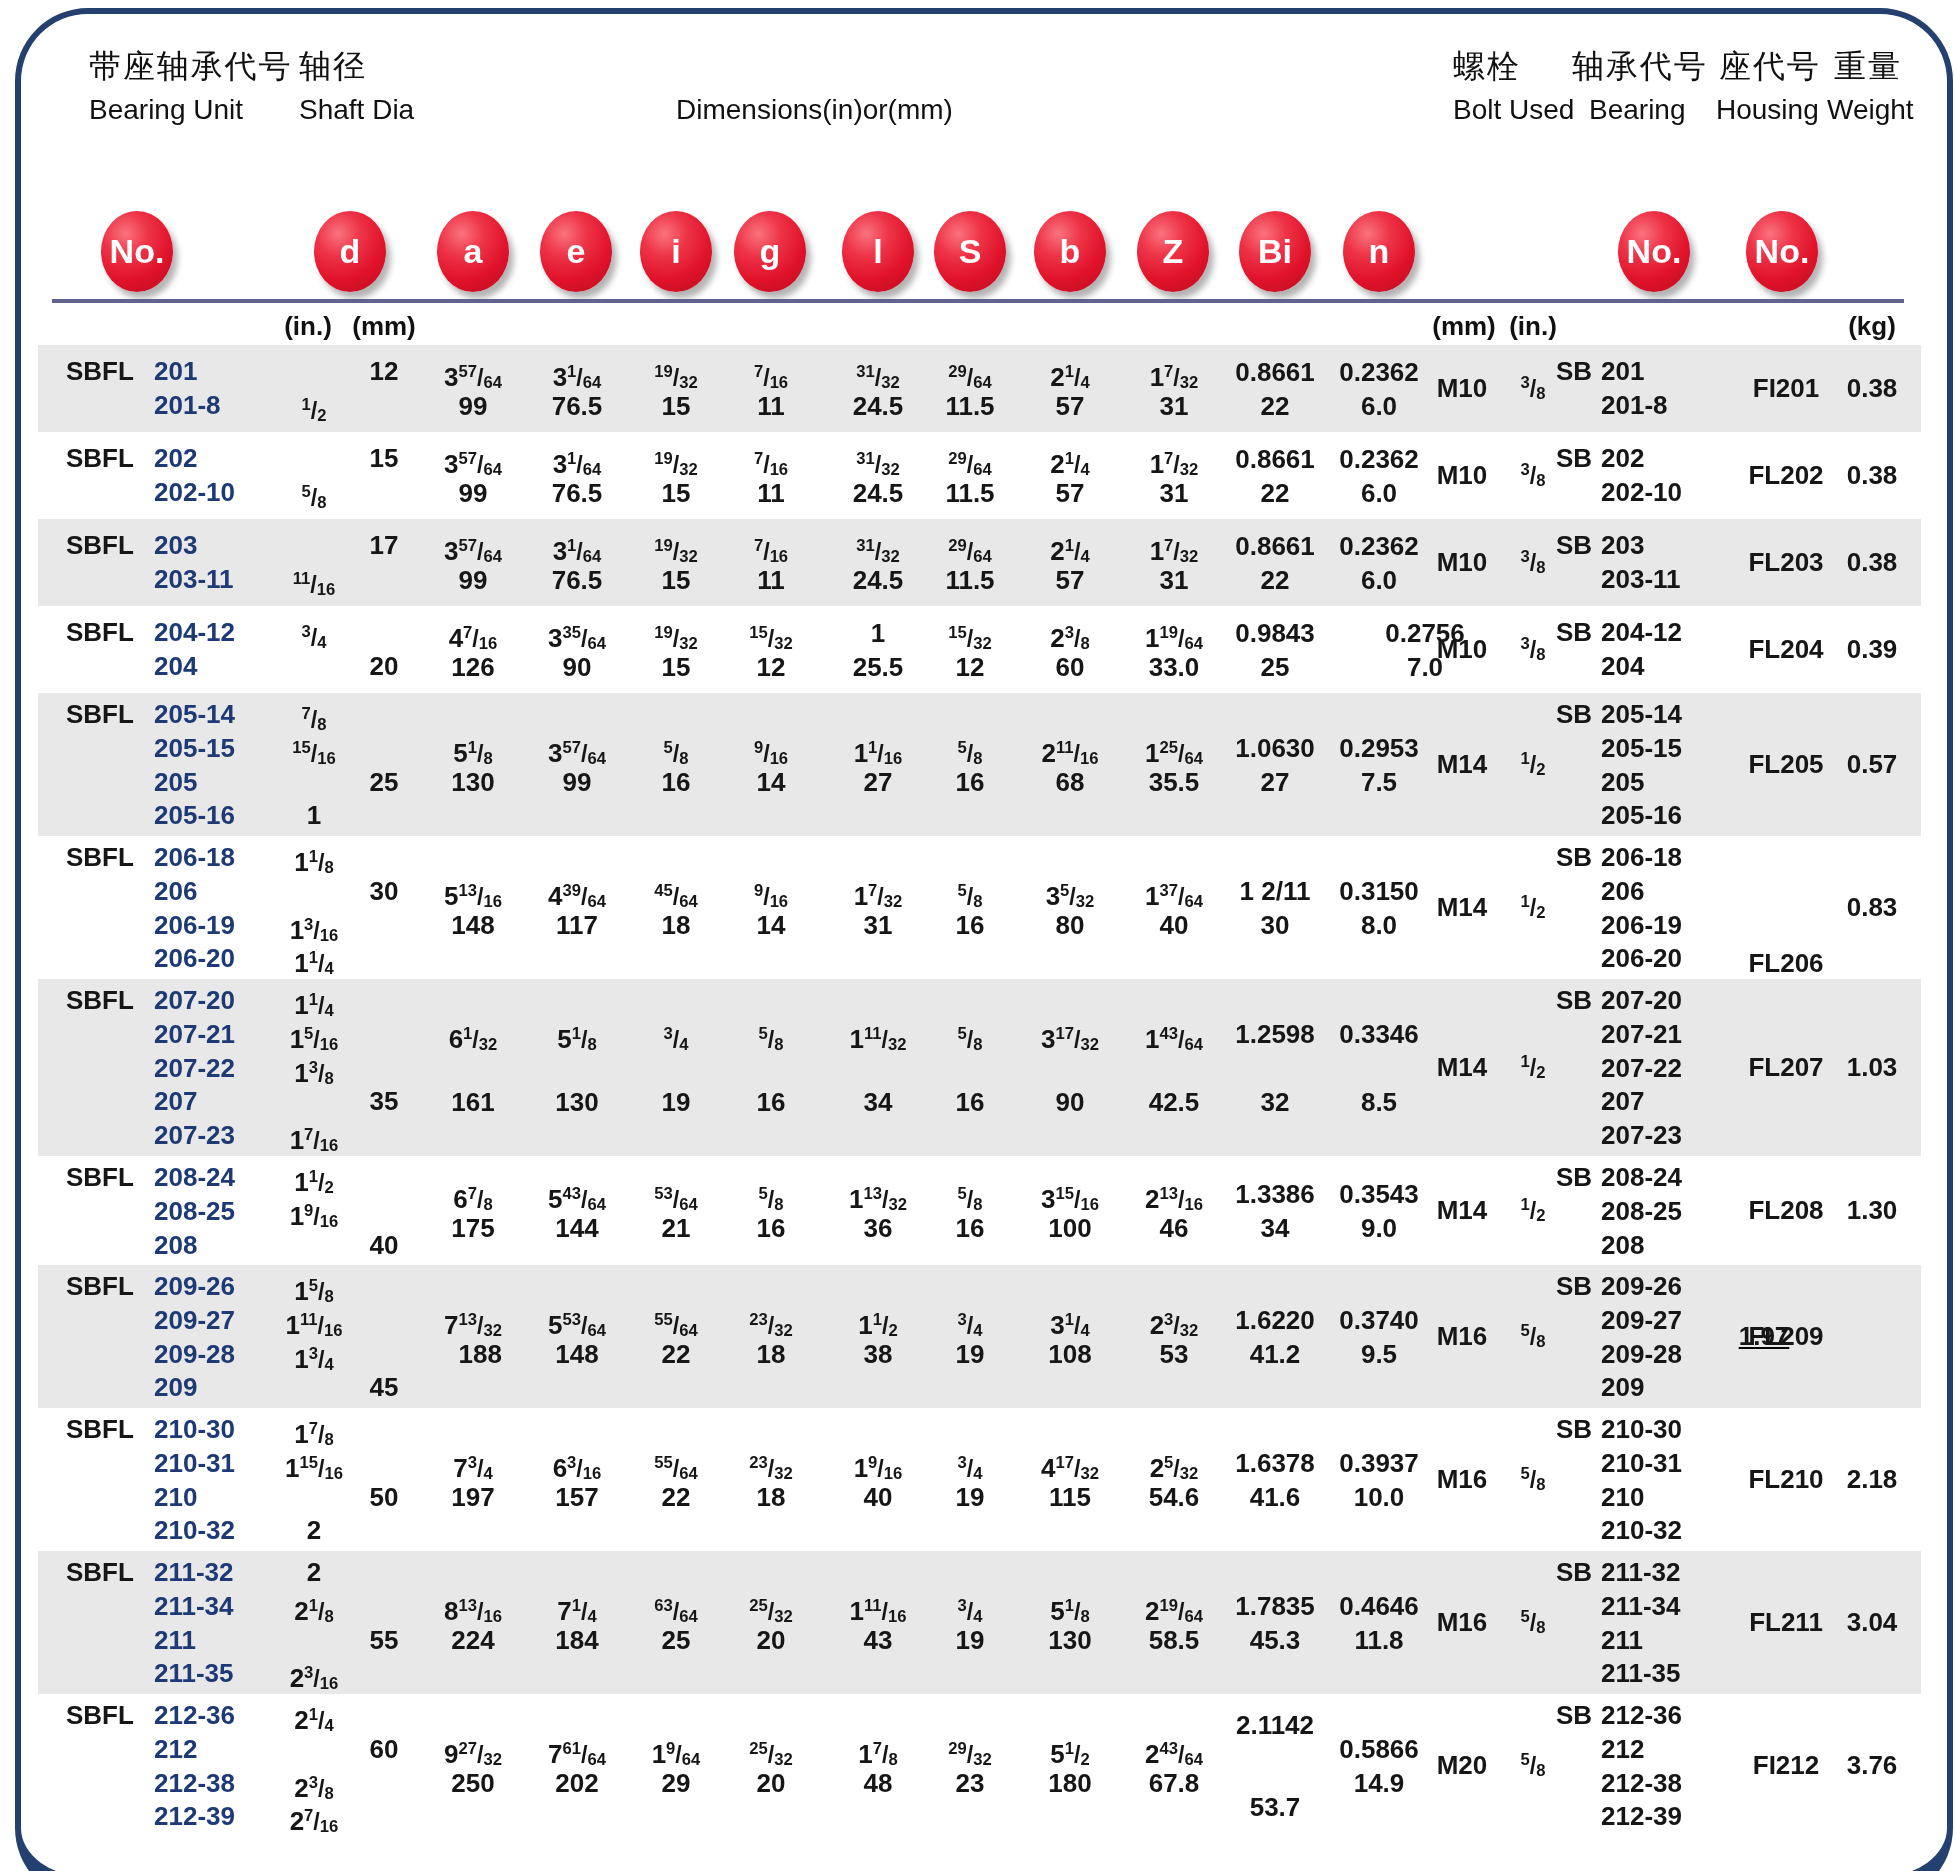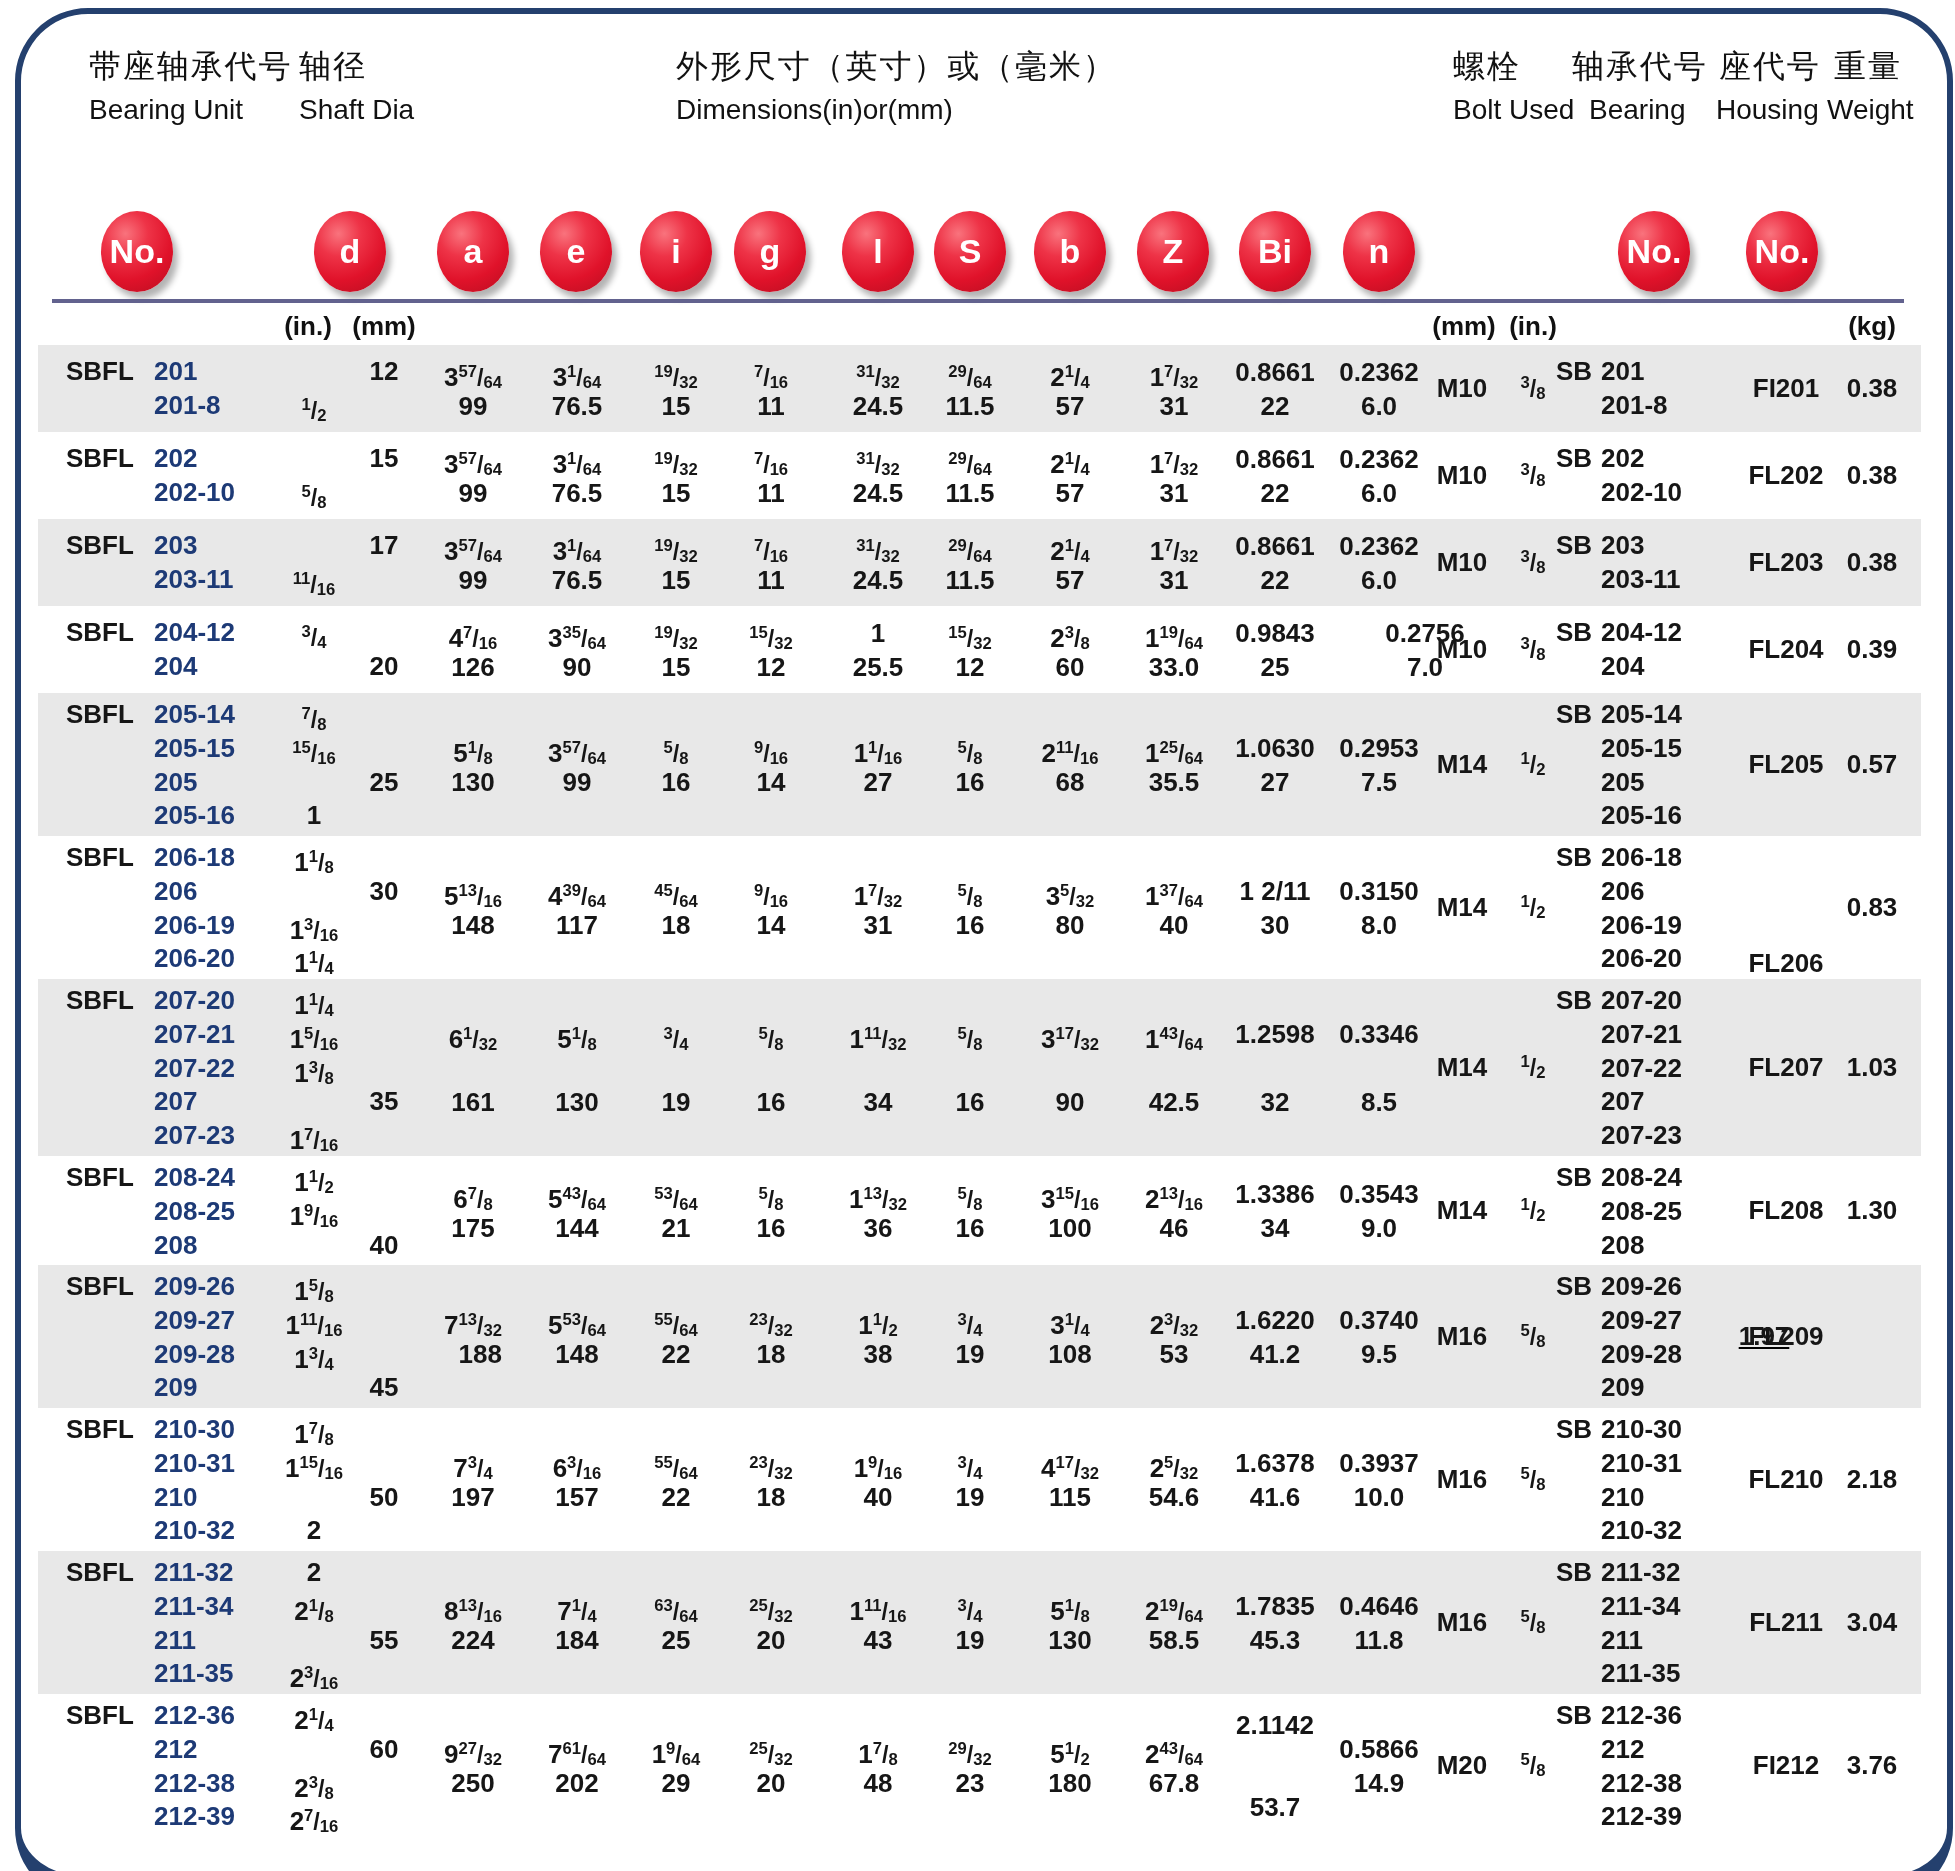--- a/index.html
+++ b/index.html
@@ -34,21 +34,20 @@
 </head>
 <body>
 
 <div id="stage">
   <div id="card"></div>
 
   <div class="hzh" style="left:89px;top:45px">带座轴承代号</div>
   <div class="hen" style="left:89px;top:94px">Bearing Unit</div>
   <div class="hzh" style="left:299px;top:45px">轴径</div>
   <div class="hen" style="left:299px;top:94px">Shaft Dia</div>
-  <div class="hzh" style="left:676px;top:45px">外形尺寸（英寸）或（毫米）</div>
   <div class="hen" style="left:676px;top:94px">Dimensions(in)or(mm)</div>
   <div class="hzh" style="left:1453px;top:45px">螺栓</div>
   <div class="hen" style="left:1453px;top:94px">Bolt Used</div>
   <div class="hzh" style="left:1572px;top:45px">轴承代号</div>
   <div class="hen" style="left:1589px;top:94px">Bearing</div>
   <div class="hzh" style="left:1719px;top:45px">座代号</div>
   <div class="hen" style="left:1716px;top:94px">Housing</div>
   <div class="hzh" style="left:1834px;top:45px">重量</div>
   <div class="hen" style="left:1827px;top:94px">Weight</div>
 

